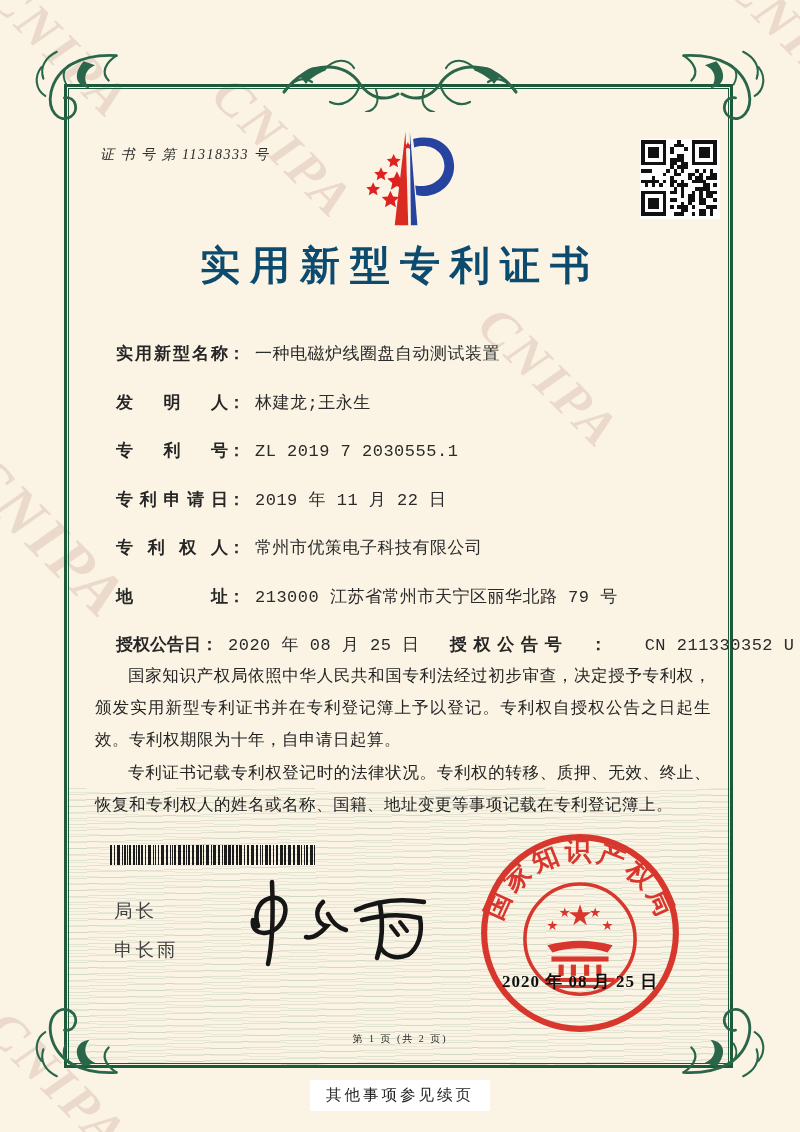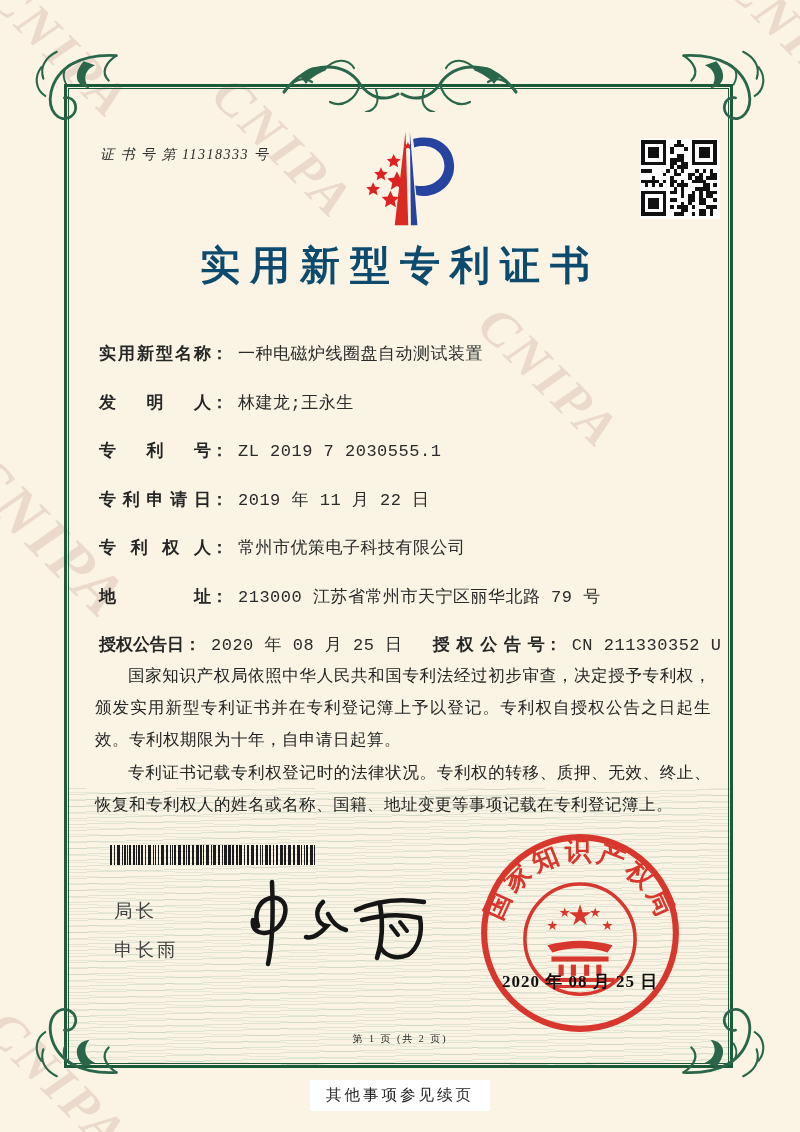--- a/index.html
+++ b/index.html
@@ -36,29 +36,29 @@
     font-size:14px;letter-spacing:1.5px;color:#2a2a2a;font-style:italic;
   }
   .logo{position:absolute;left:350px;top:126px;width:124px;height:108px;}
   .qr{position:absolute;left:640px;top:139px;width:78px;height:78px;background:#fff;padding:1px;}
   .title{
     position:absolute;left:0;top:238px;width:800px;text-align:center;
     font-size:40px;font-weight:bold;letter-spacing:10px;color:#0c4a6e;
   }
   
   .fields{position:absolute;left:99px;top:340px;width:620px;font-size:17px;color:#2b2b2b;}
-  .frow{display:flex;align-items:baseline;margin-bottom:20.5px;line-height:27px;white-space:nowrap;}
+  .frow{display:flex;align-items:baseline;margin-bottom:20.5px;line-height:27px;white-space:nowrap;margin-left:17px;}
   .flabel{
     display:inline-block;width:112px;
     text-align:justify;text-align-last:justify;
     font-weight:bold;color:#262626;
   }
   .fcolon{font-weight:bold;margin-right:10px;}
   .fvalue{letter-spacing:0.5px;font-family:Liberation Mono, monospace;}
-  .pair2{margin-left:30px;display:flex;align-items:baseline;}
+  .pair2{margin-left:30px;display:flex;align-items:baseline;gap:28px;}
   
   .body-text{
     position:absolute;left:95px;top:660px;width:616px;
     font-size:16.5px;line-height:1.95;color:#232323;
     text-align:justify;letter-spacing:0.5px;
   }
   .body-text p{margin:0;text-indent:2em;}
   
   .waves{
     position:absolute;left:67px;top:788px;width:663px;height:277px;

